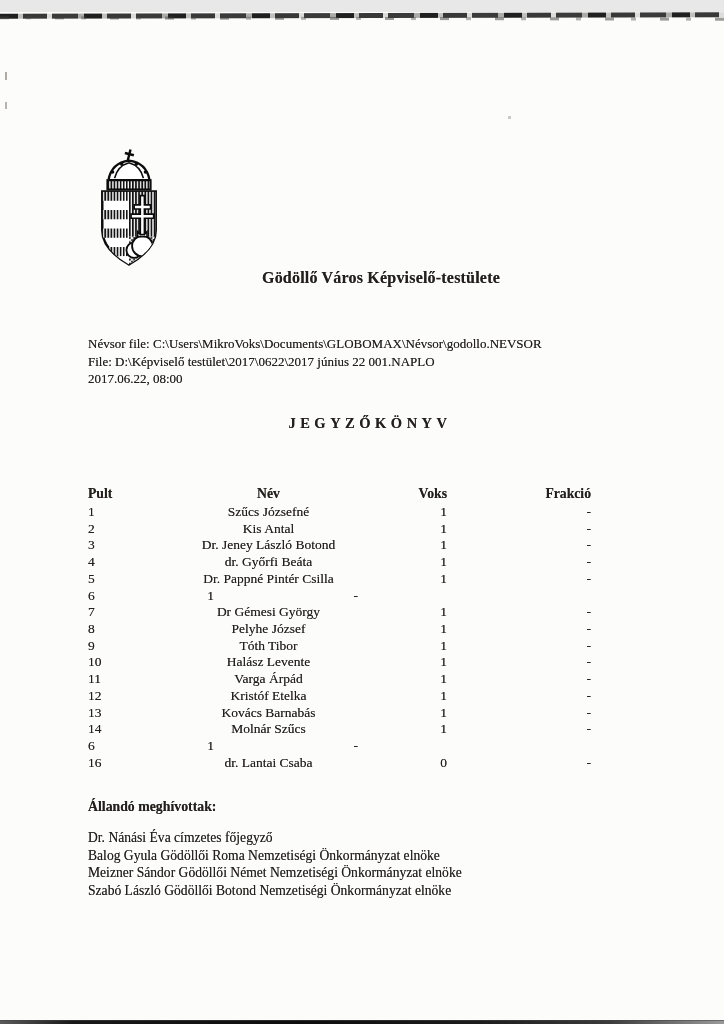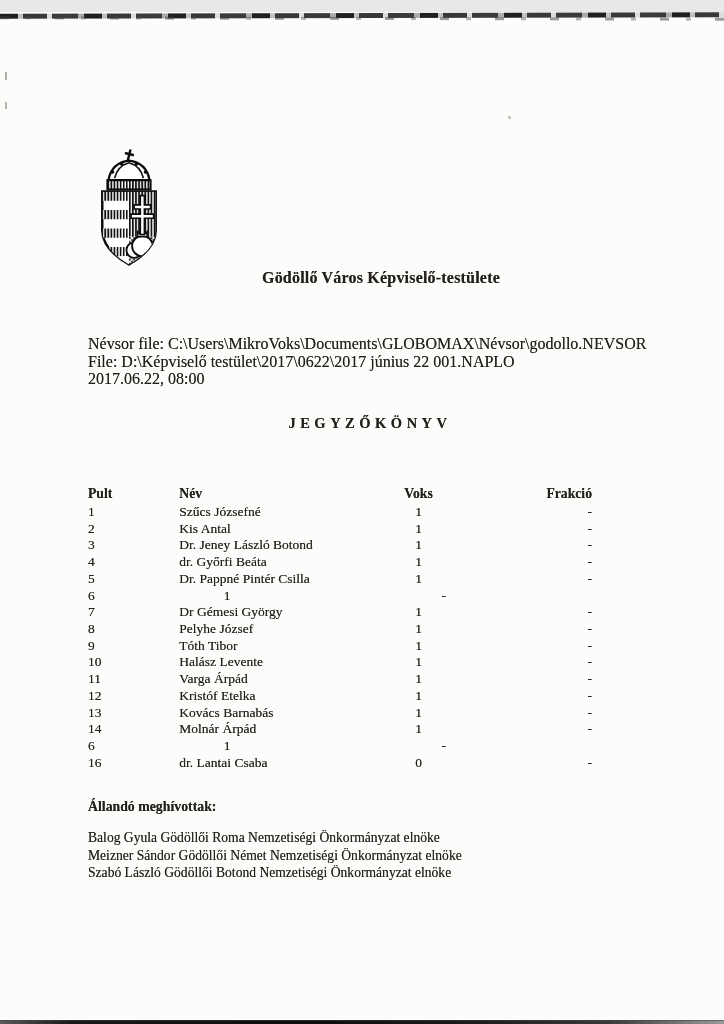--- a/index.html
+++ b/index.html
@@ -39,34 +39,34 @@
   .speck.s3{ left:508px; top:104px; width:3px; height:3px; opacity:.5;}
 
   .coat{ position:absolute; left:92px; top:136px; }
 
   .org-title{
     position:absolute; left:262px; top:257px;
     font-size:16px; font-weight:bold; letter-spacing:.2px; white-space:nowrap;
   }
   .fileinfo{
     position:absolute; left:88px; top:323px;
-    font-size:16px; line-height:17.6px; white-space:nowrap;
+    font-size:13px; line-height:17.6px; white-space:nowrap;
   }
   .heading{
     position:absolute; left:0; top:403px; width:740px; text-align:center;
     font-size:14.5px; font-weight:bold; letter-spacing:4.5px;
   }
   .attendance{
     position:absolute; left:88px; top:473px; width:504px;
   }
-  .trow{ display:flex; line-height:16.72px; font-size:13.5px;gap:44px; }
+  .trow{ display:flex; line-height:16.72px; font-size:13.5px; }
   .thead{ font-weight:bold; font-size:13.7px; line-height:18px; margin-bottom:1px;}
   .c-pult{ width:64px; }
-  .c-nev{ width:233px; }
-  .c-voks{ width:62px; text-align:center; }
+  .c-nev{ width:233px;text-align:center; }
+  .c-voks{ width:62px; text-align:right; }
   .c-frakcio{ width:144px; text-align:right; }
 
   .inv-title{
     position:absolute; left:88px; top:787px;
     font-size:13.8px; font-weight:bold;
   }
   .inv-list{
     position:absolute; left:88px; top:817px;
     font-size:13.6px; line-height:17.6px; white-space:nowrap;
   }
@@ -237,21 +237,21 @@
 
   <div class="trow">
     <span class="c-pult">13</span>
     <span class="c-nev">Kovács Barnabás</span>
     <span class="c-voks">1</span>
     <span class="c-frakcio">-</span>
   </div>
 
   <div class="trow">
     <span class="c-pult">14</span>
-    <span class="c-nev">Molnár Árpád</span>
+    <span class="c-nev">Molnár Szűcs</span>
     <span class="c-voks">1</span>
     <span class="c-frakcio">-</span>
   </div>
 
   <div class="trow">
     <span class="c-pult">6</span>
     <span class="c-voks">1</span>
     <span class="c-frakcio">-</span>
   </div>
 
@@ -259,19 +259,20 @@
     <span class="c-pult">16</span>
     <span class="c-nev">dr. Lantai Csaba</span>
     <span class="c-voks">0</span>
     <span class="c-frakcio">-</span>
   </div>
 </div>
   </div>
 
   <div class="inv-title txt">Állandó meghívottak:</div>
   <div class="inv-list txt" id="invitees-list">
+      <div>Dr. Nánási Éva címzetes főjegyző</div>
       <div>Balog Gyula Gödöllői Roma Nemzetiségi Önkormányzat elnöke</div>
       <div>Meizner Sándor Gödöllői Német Nemzetiségi Önkormányzat elnöke</div>
       <div>Szabó László Gödöllői Botond Nemzetiségi Önkormányzat elnöke</div>
     </div>
 
   <div class="scan-bottom"></div>
 </div>
 
 </body></html>

